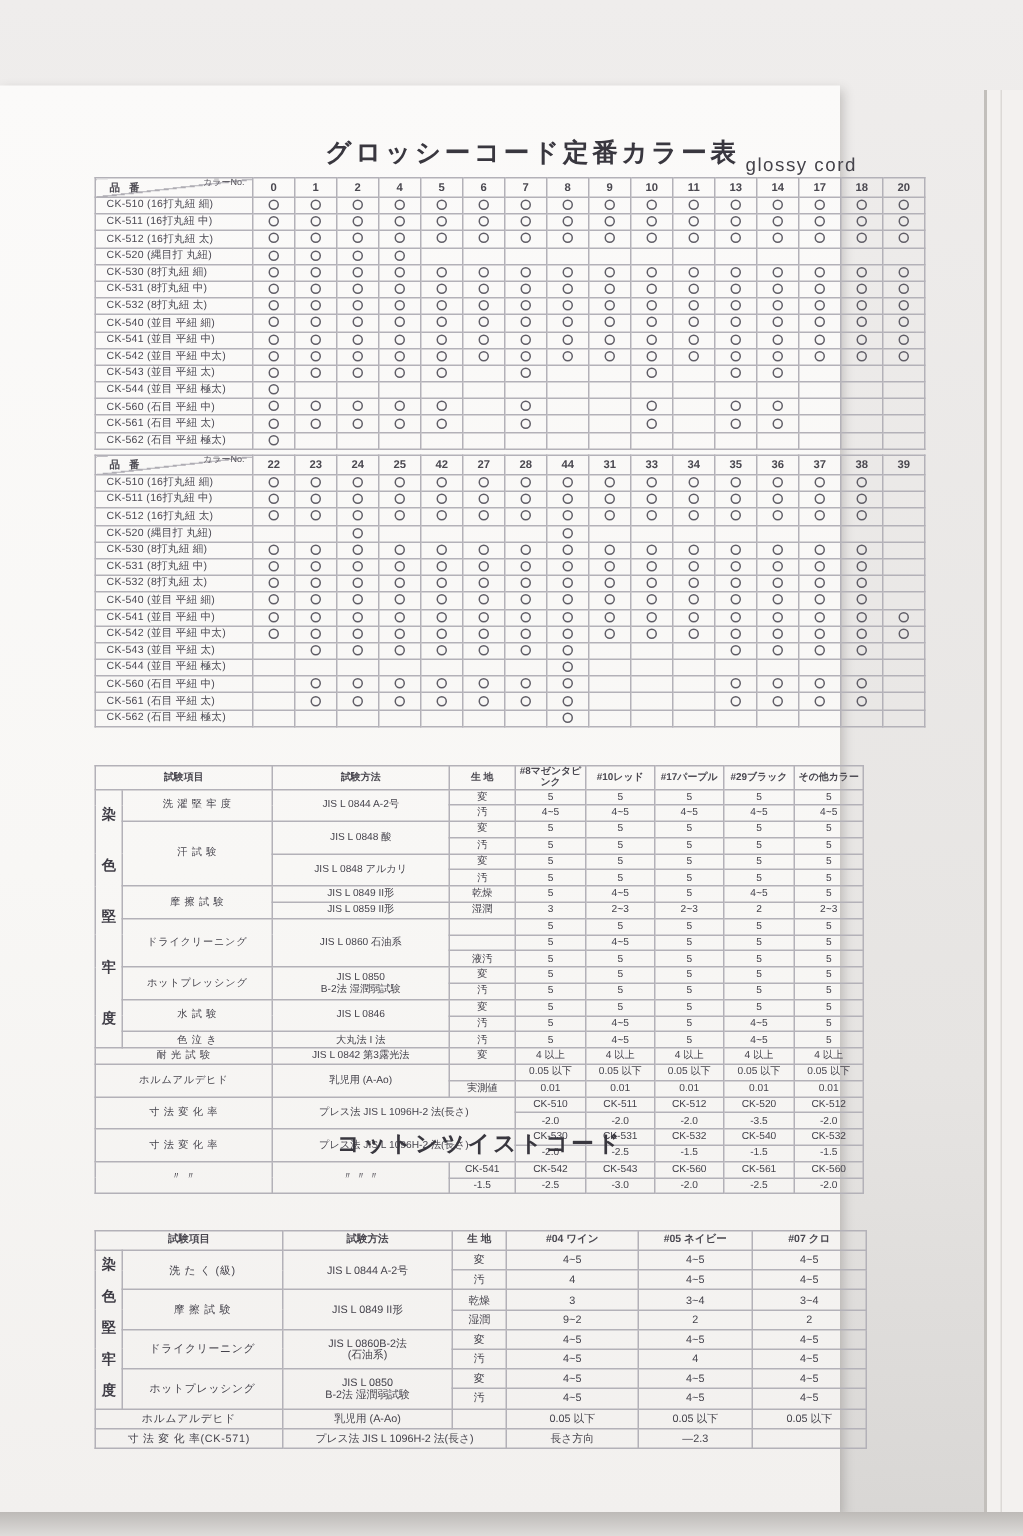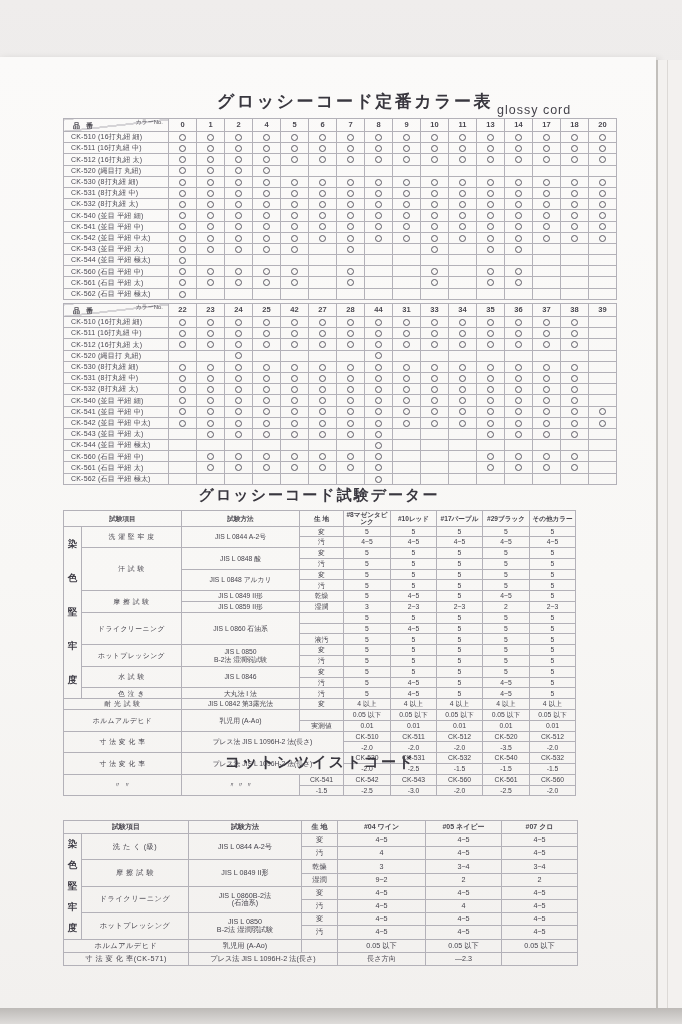--- a/index.html
+++ b/index.html
@@ -4,21 +4,21 @@
 <style>
   *{margin:0;padding:0;box-sizing:border-box;}
   html,body{width:682px;height:1024px;}
   body{
     font-family:"Liberation Sans","DejaVu Sans",sans-serif;
     color:#45434c;
     background:linear-gradient(180deg,#efedec 0%,#e6e4e2 70%,#d8d6d4 100%);
     position:relative;overflow:hidden;
   }
   .page{
-    position:absolute;left:0;top:57px;width:656px;height:951px;
+    position:absolute;left:0;top:57px;width:560px;height:951px;
     background:linear-gradient(180deg,#fbfaf9 0%,#f8f7f5 55%,#f2f0ee 100%);
     box-shadow:2px 3px 7px rgba(60,55,50,.25);
   }
   .page-stack{
     position:absolute;left:656px;top:60px;width:26px;height:950px;
     background:#f3f1ef;border-left:2px solid #c2bfbb;
   }
   .page-stack .inner-line{position:absolute;left:9px;top:0;width:1px;height:100%;background:#dcd9d6;}
   .bottom-shadow{position:absolute;left:0;top:1008px;width:682px;height:16px;
     background:linear-gradient(180deg,#b9b6b3,#ded culptcdad8);background:linear-gradient(180deg,#bdbab7,#dedcda);}
@@ -684,21 +684,20 @@
           <td></td>
           <td></td>
           <td></td>
           <td></td>
           <td></td>
           <td></td>
         </tr>
       </tbody>
     </table>
 
-  <div class="sub-title" id="title2">グロッシーコード試験データー</div>
   <table id="t3">
       <colgroup>
         <col style="width: 18px;">
         <col style="width: 100px;">
         <col style="width: 118px;">
         <col style="width: 44px;">
         <col style="width: 47px;">
         <col style="width: 46px;">
         <col style="width: 46px;">
         <col style="width: 47px;">

